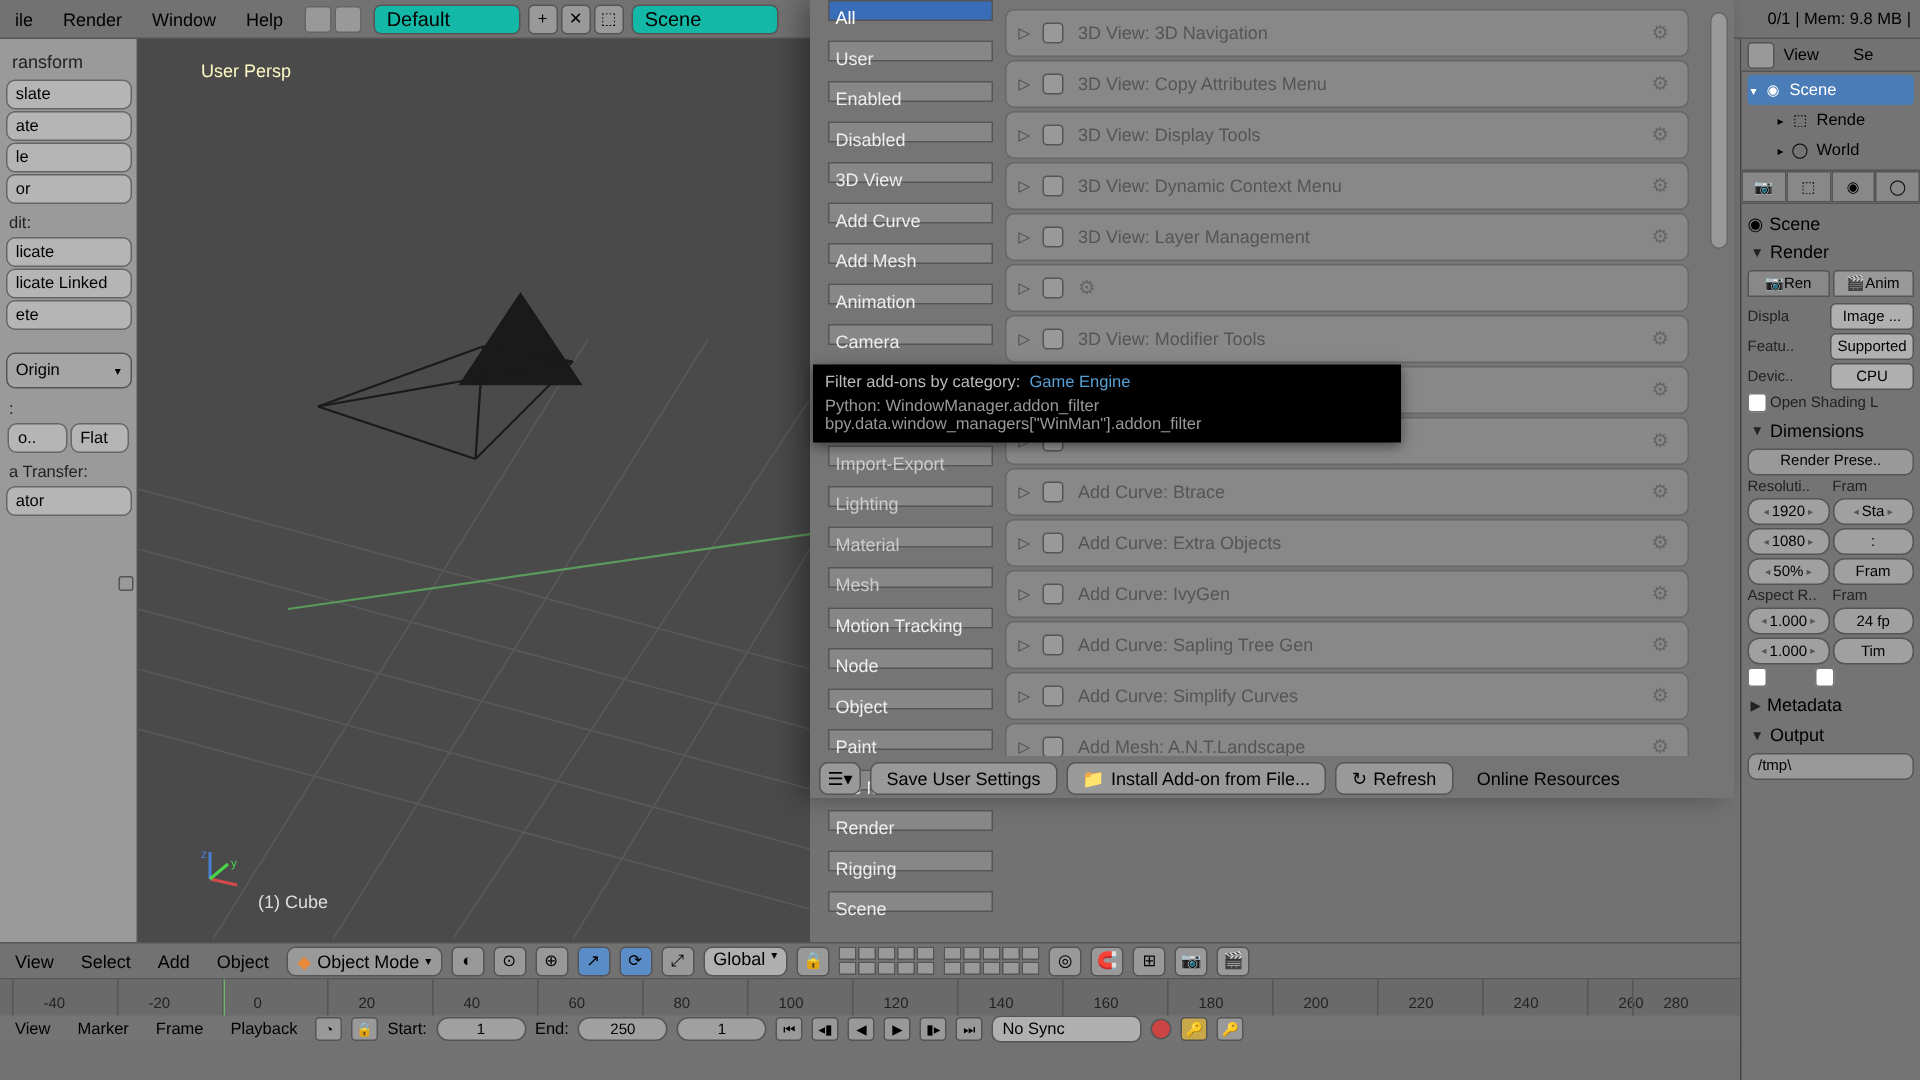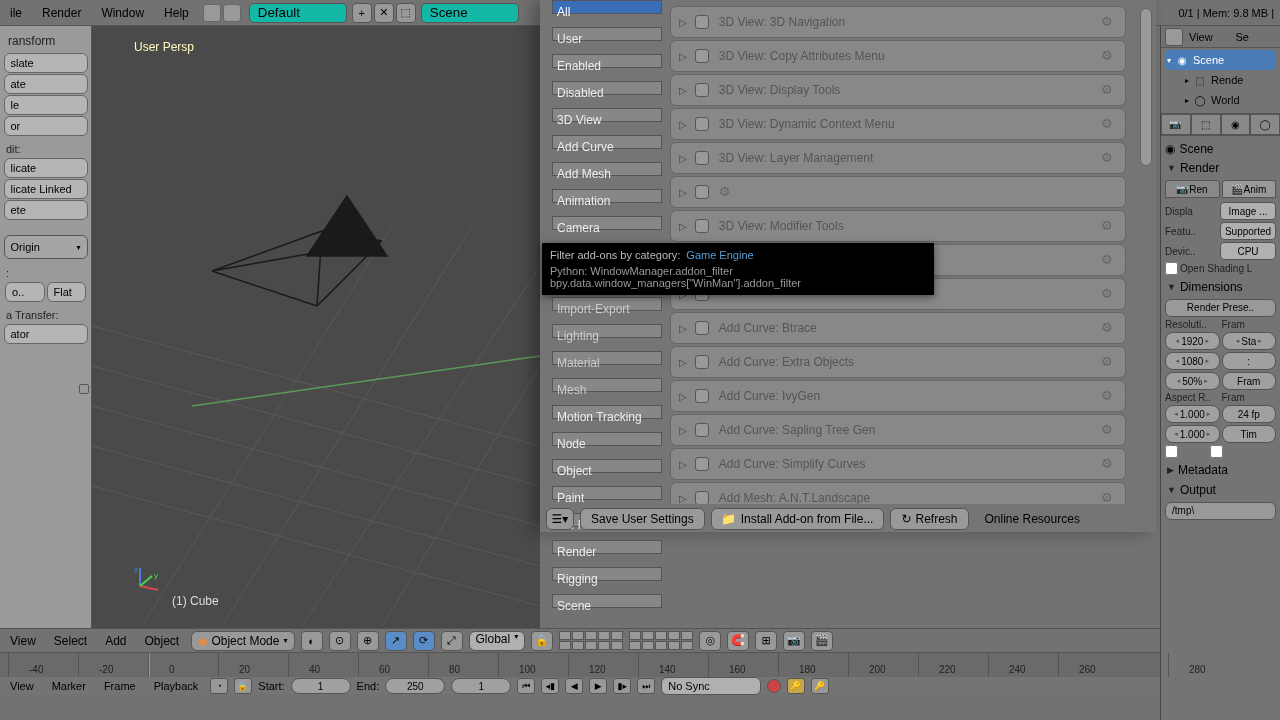--- a/index.html
+++ b/index.html
@@ -555,21 +555,21 @@
       <div class="tick" style="left: 428px;">80</div>
       <div class="tick" style="left: 498px;">100</div>
       <div class="tick" style="left: 568px;">120</div>
       <div class="tick" style="left: 638px;">140</div>
       <div class="tick" style="left: 708px;">160</div>
       <div class="tick" style="left: 778px;">180</div>
       <div class="tick" style="left: 848px;">200</div>
       <div class="tick" style="left: 918px;">220</div>
       <div class="tick" style="left: 988px;">240</div>
       <div class="tick" style="left: 1058px;">260</div>
-      <div class="tick" style="left: 1168px;">280</div>
+      <div class="tick" style="left: 1088px;">280</div>
     </div>
   <div class="controls">
     <span class="titem">View</span>
     <span class="titem">Marker</span>
     <span class="titem">Frame</span>
     <span class="titem">Playback</span>
     <div class="play-btn">◔</div>
     <div class="play-btn">🔒</div>
     <span>Start:</span>
     <div class="num-box">1</div>

